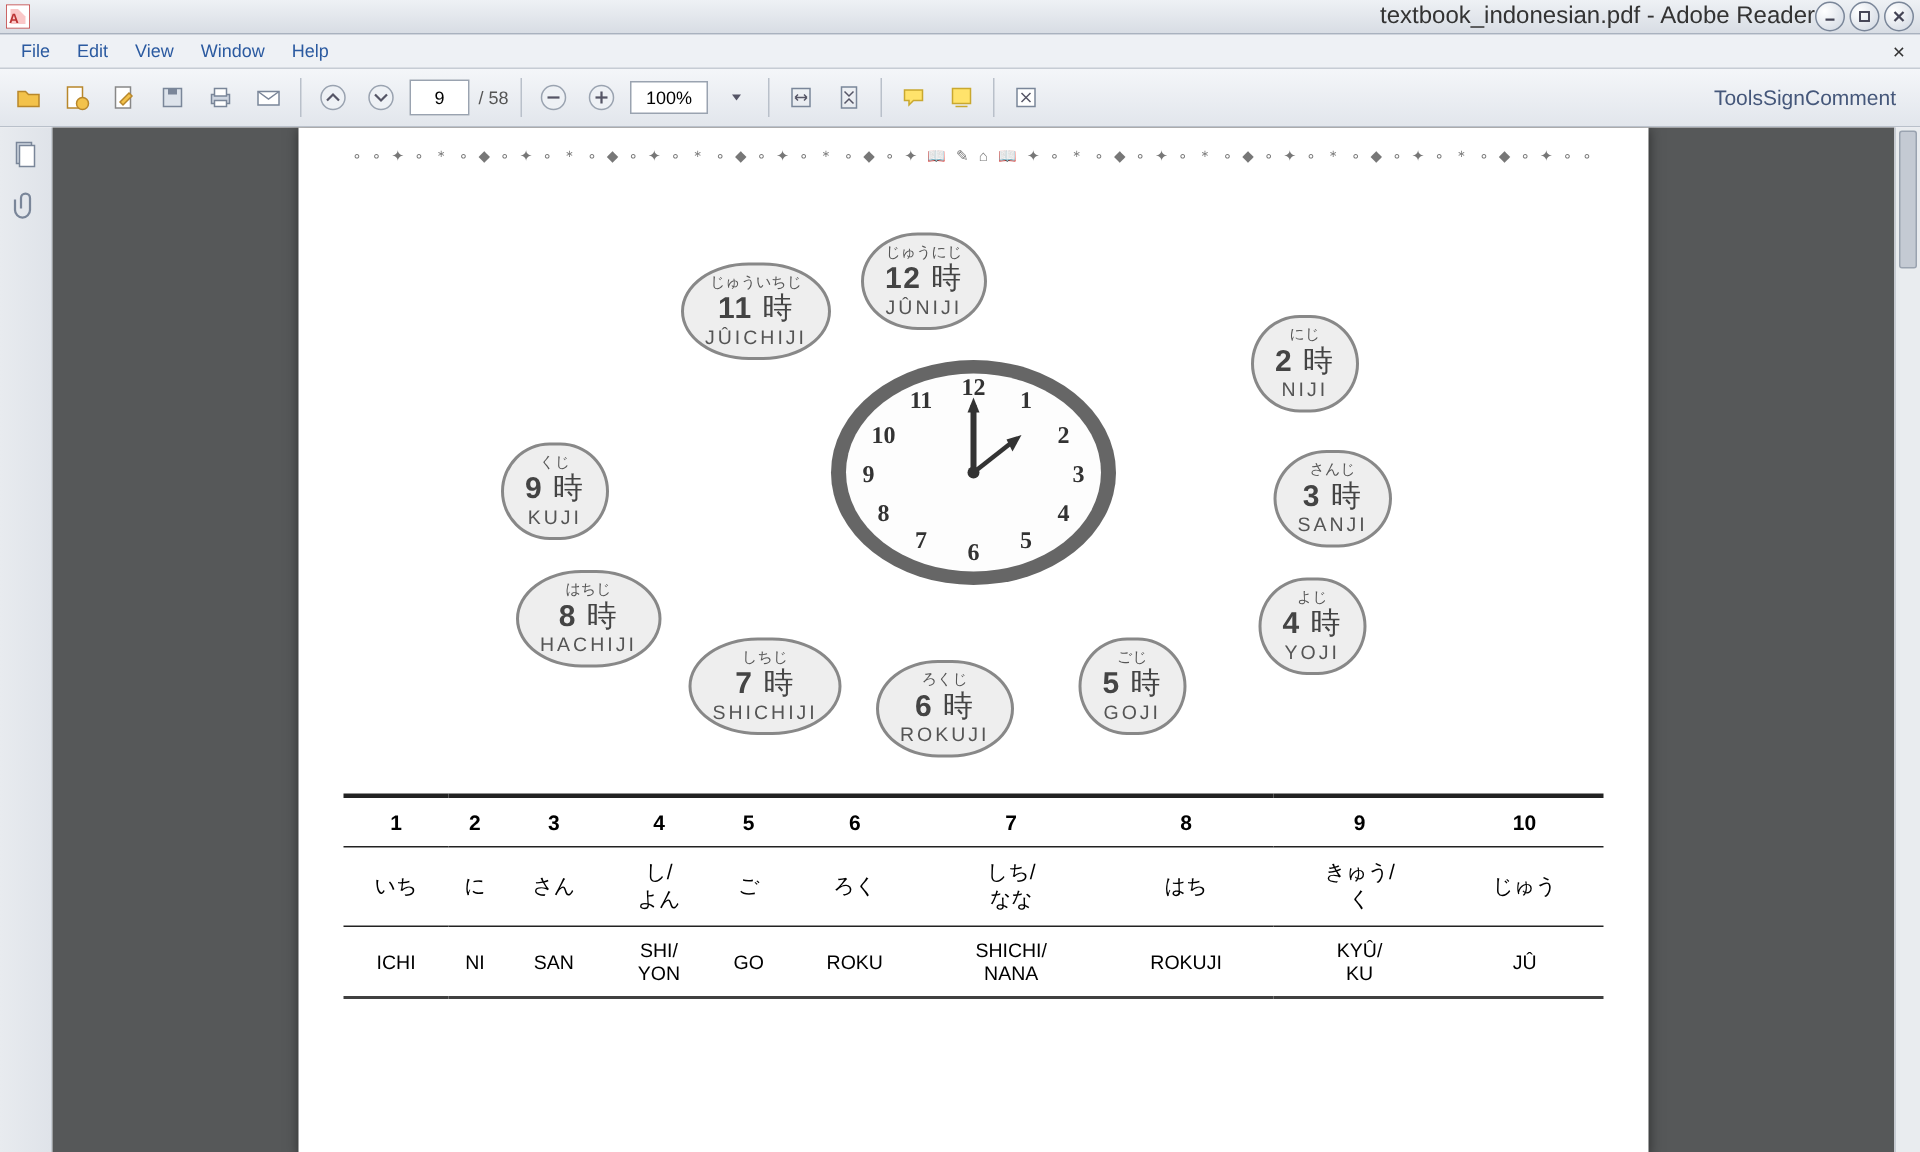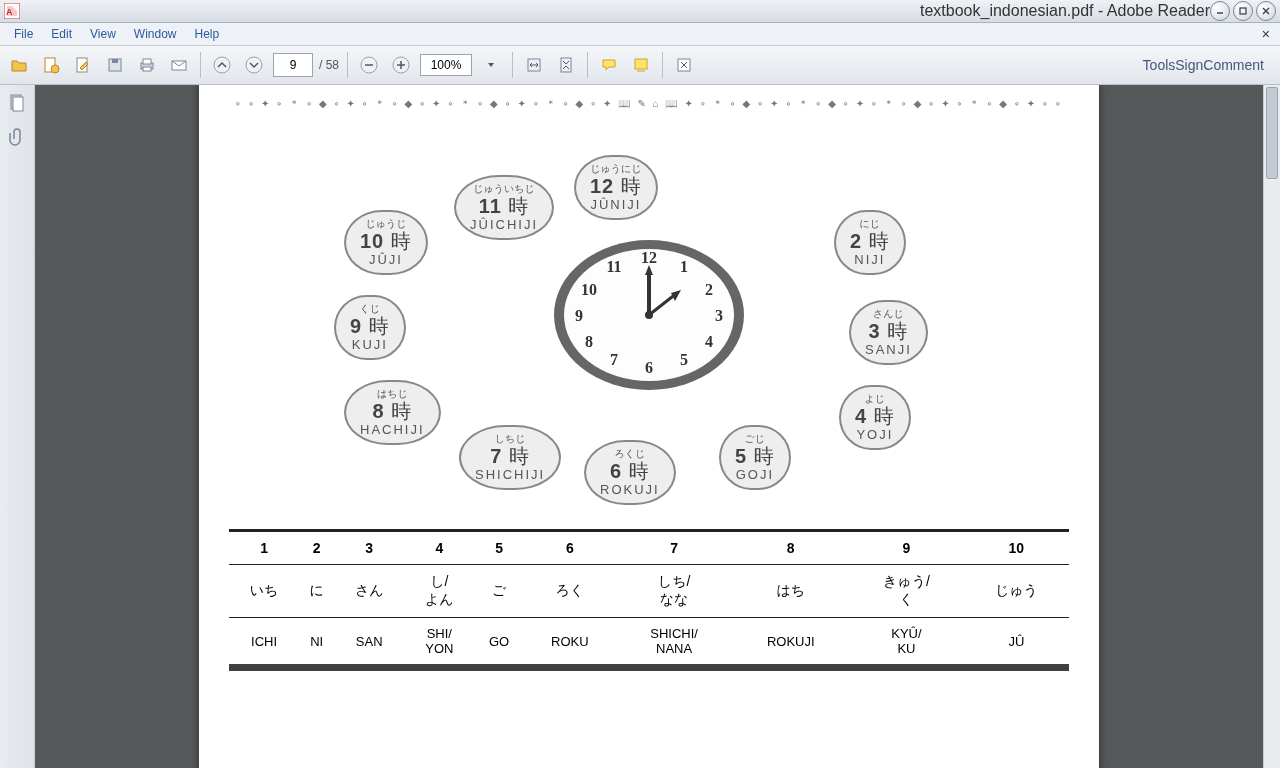--- a/index.html
+++ b/index.html
@@ -33,21 +33,21 @@
 .bubble{position:absolute;border:2px solid #888;border-radius:50%/55%;background:#eee;padding:6px 14px;text-align:center;line-height:1.15;white-space:nowrap}
 .bubble .furi{font-size:10px;color:#555}
 .bubble .big{font-size:20px;font-weight:bold;color:#444;letter-spacing:1px}
 .bubble .big .ji{font-weight:normal}
 .bubble .rom{font-size:13px;letter-spacing:2px;color:#555}
 .ntable{width:100%;margin-top:14px;border-collapse:collapse}
 .ntable tr.hr td{border-top:3px solid #222}
 .ntable td{text-align:center;padding:8px 0;font-size:14px;border-bottom:1px solid #222}
 .ntable tr.num td{font-weight:bold}
 .ntable tr.romn td{font-size:13px}
-.ntable tr.last td{border-bottom:7px solid #404040}
+.ntable tr.last td{border-bottom:2px solid #404040}
 </style>
 </head>
 <body>
 
 <div class="titlebar">
   <span class="appicon">
     <svg viewBox="0 0 16 16">
         <rect width="16" height="16" fill="#fff" stroke="#b33"></rect>
         <path d="M3 3h5l5 5v5H3z" fill="#e44" opacity=".3"></path>
         <text x="2" y="12" font-size="9" fill="#b33" font-weight="bold">A</text>
@@ -235,25 +235,20 @@
         </svg>
       <div class="bubble" style="left: 345px; top: 40px;">
             <div class="furi">じゅうにじ</div>
             <div class="big">12 <span class="ji">時</span></div>
             <div class="rom">JÛNIJI</div>
           </div>
           <div class="bubble" style="left: 225px; top: 60px;">
             <div class="furi">じゅういちじ</div>
             <div class="big">11 <span class="ji">時</span></div>
             <div class="rom">JÛICHIJI</div>
-          </div>
-          <div class="bubble" style="left: 115px; top: 95px;">
-            <div class="furi">じゅうじ</div>
-            <div class="big">10 <span class="ji">時</span></div>
-            <div class="rom">JÛJI</div>
           </div>
           <div class="bubble" style="left: 605px; top: 95px;">
             <div class="furi">にじ</div>
             <div class="big">2 <span class="ji">時</span></div>
             <div class="rom">NIJI</div>
           </div>
           <div class="bubble" style="left: 105px; top: 180px;">
             <div class="furi">くじ</div>
             <div class="big">9 <span class="ji">時</span></div>
             <div class="rom">KUJI</div>

